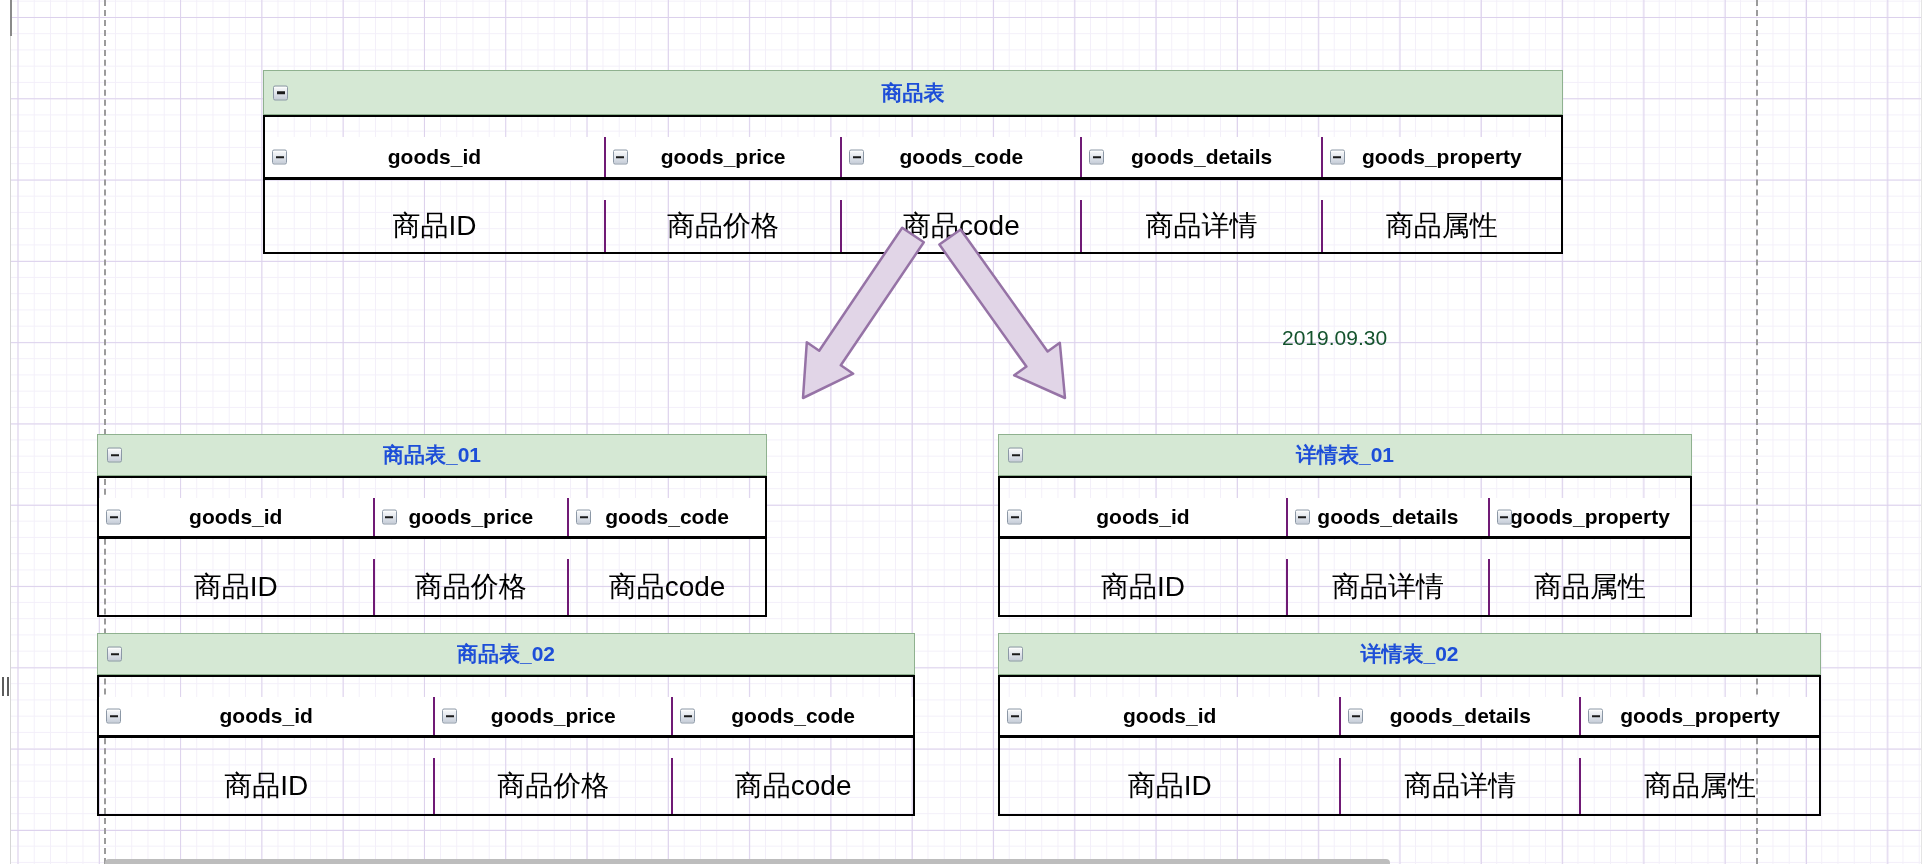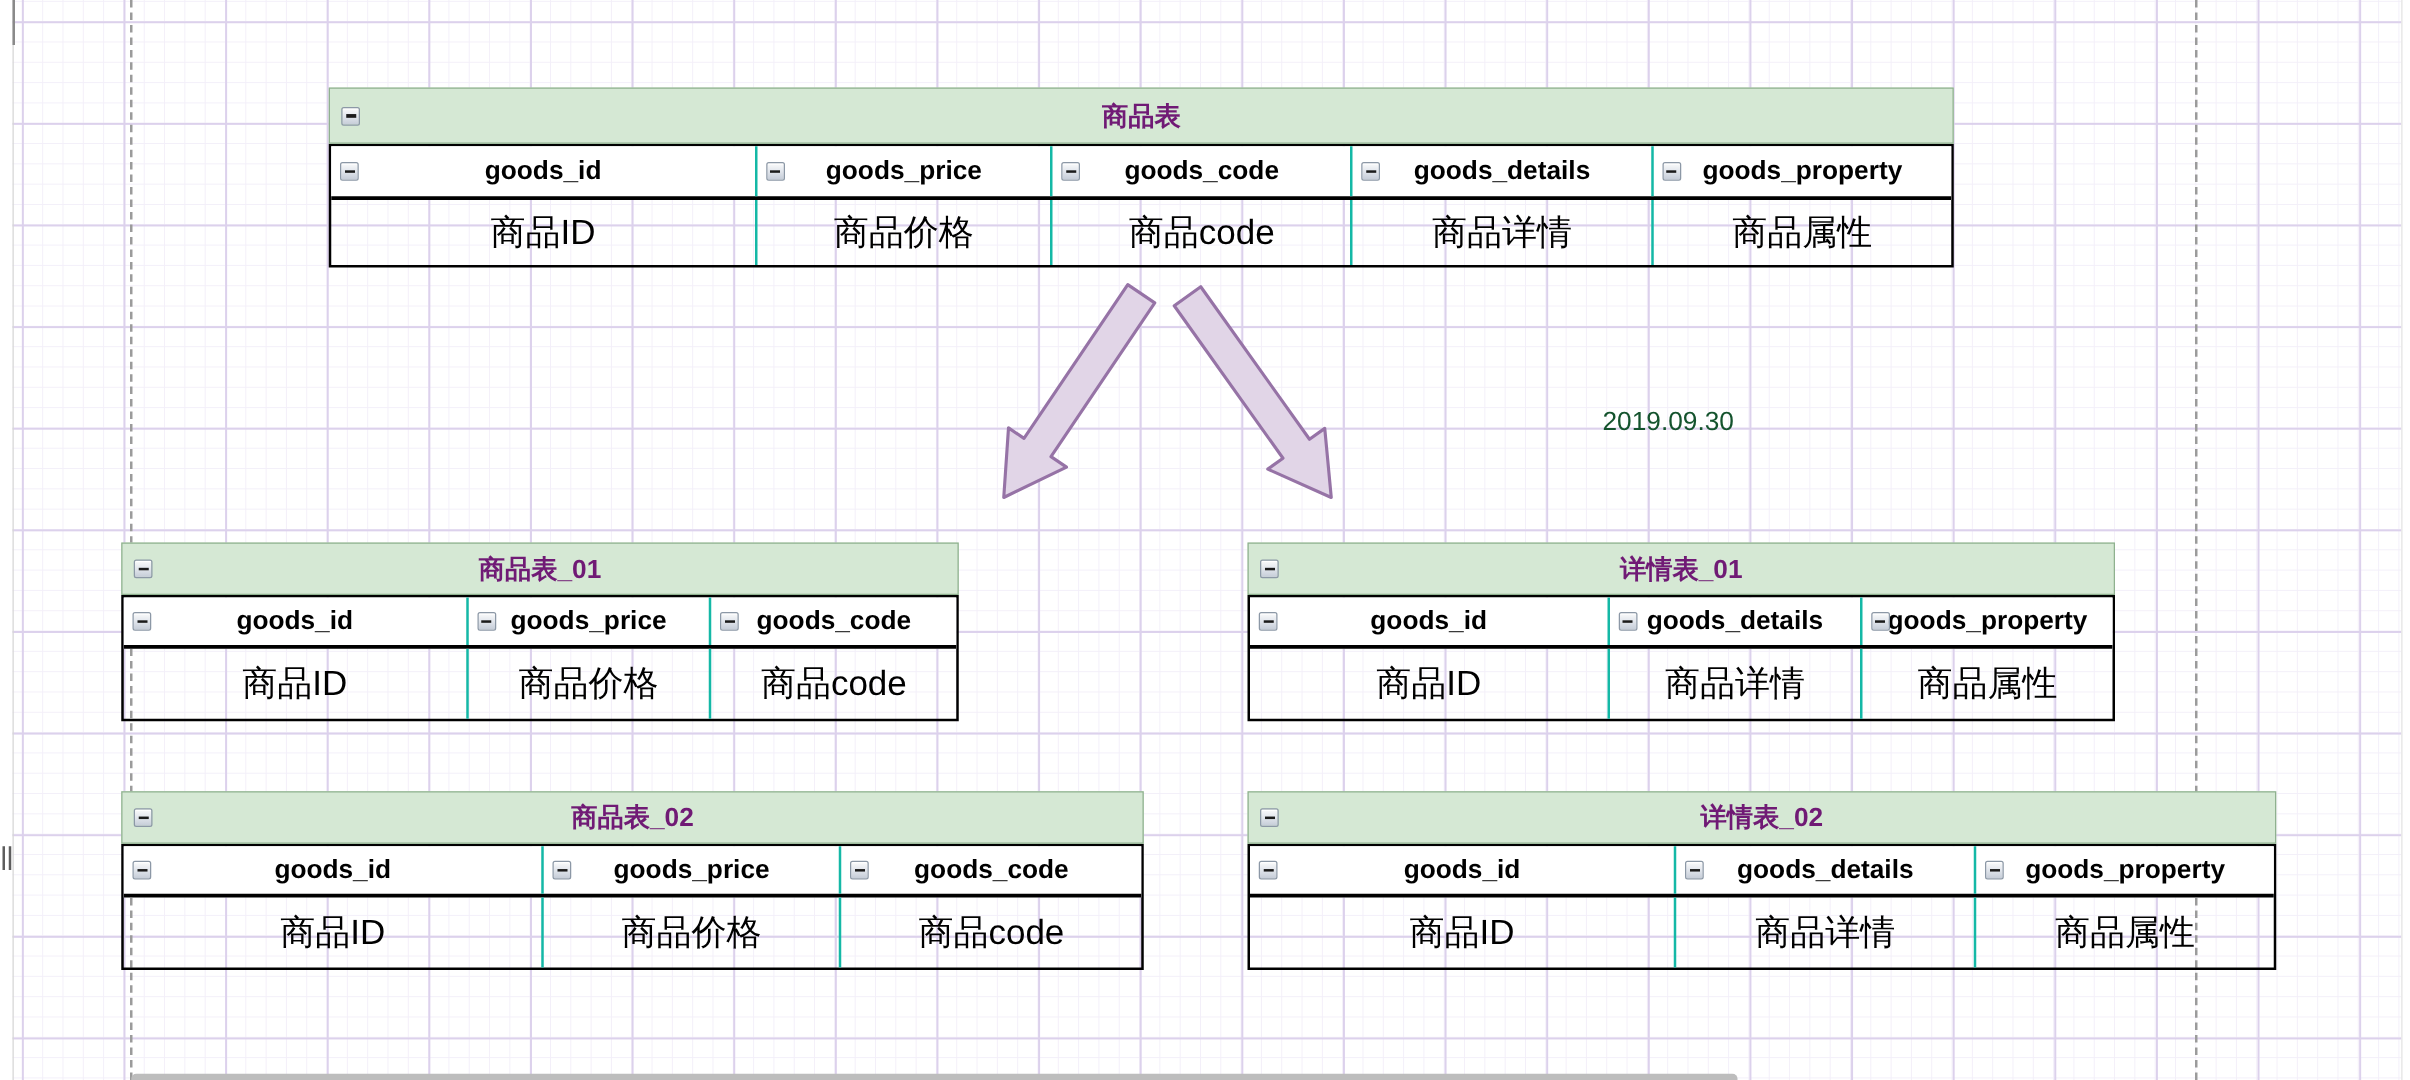--- a/index.html
+++ b/index.html
@@ -31,33 +31,33 @@
   .side-grip span:nth-child(1) { left: 1.5px; }
   .side-grip span:nth-child(2) { left: 6.5px; }
 
   
   .tbl { position: absolute; }
   .tbl-title {
     position: relative;
     background: #d5e8d4;
     border: 1px solid #8fb18f;
     display: flex; align-items: center; justify-content: center;
-    font-weight: bold; font-size: 21px; color: #701a75;
+    font-weight: bold; font-size: 21px; color: #1d4ed8;
   }
   .tbl-body { border: 2px solid #000; background: transparent; }
-  .tbl-row { display: grid; }
+  .tbl-row { display: grid; margin-top: 20px; }
   .tbl-row.hdr { background: #ffffff; border-bottom: 3px solid #000; }
   .cell {
     position: relative;
     display: flex; align-items: center; justify-content: center;
     font-size: 21px;
   }
   .tbl-row.hdr .cell { font-weight: bold; }
   .tbl-row.val .cell { font-size: 28px; font-weight: normal; background: transparent; }
-  .cell + .cell { border-left: 2px solid #14b8a6; }
+  .cell + .cell { border-left: 2px solid #701a75; }
 
   
   .collapse-btn {
     position: absolute; left: 7px; top: 50%; transform: translateY(-50%);
     width: 15px; height: 15px;
     background: linear-gradient(180deg, #fbfbfb 0%, #e4e8ee 45%, #c6cdd8 100%);
     border: 1px solid #8c98a6; border-radius: 2px;
     box-shadow: inset 0 1px 0 #ffffff;
   }
   .collapse-btn::after {

